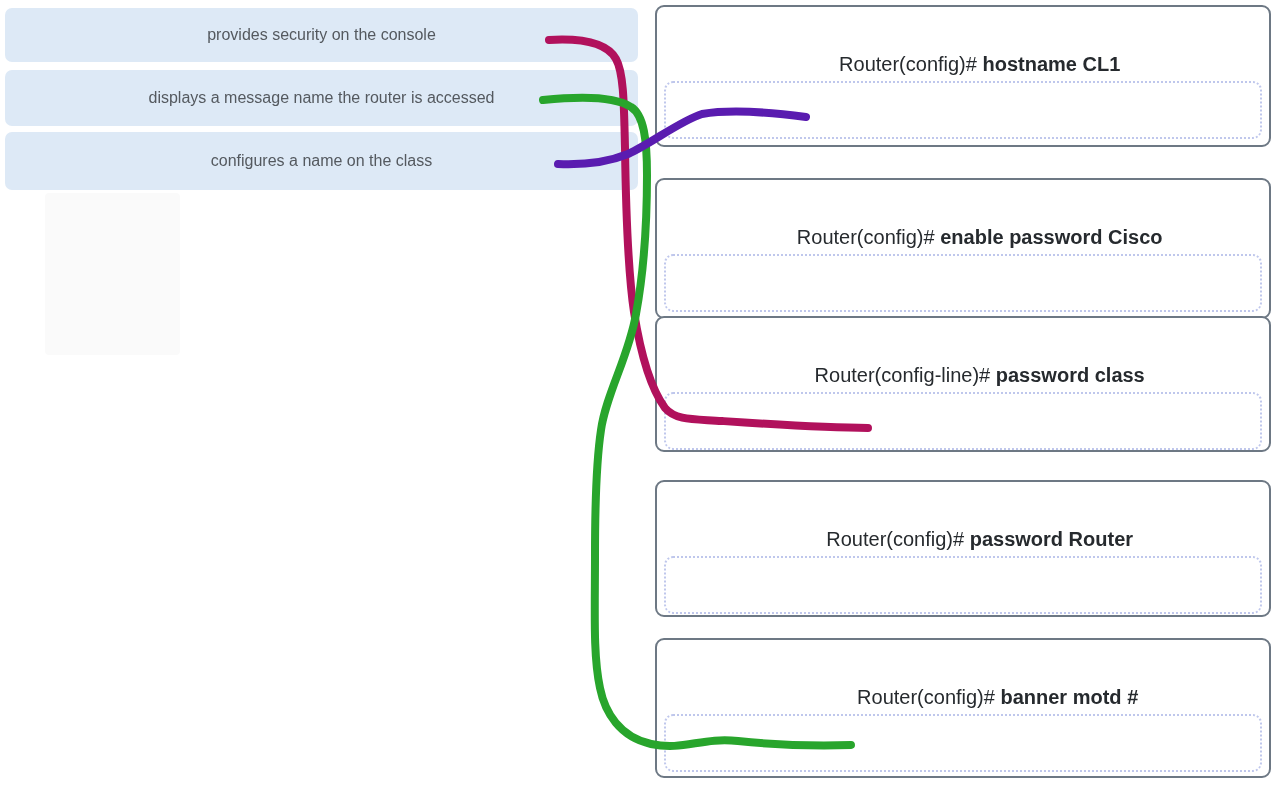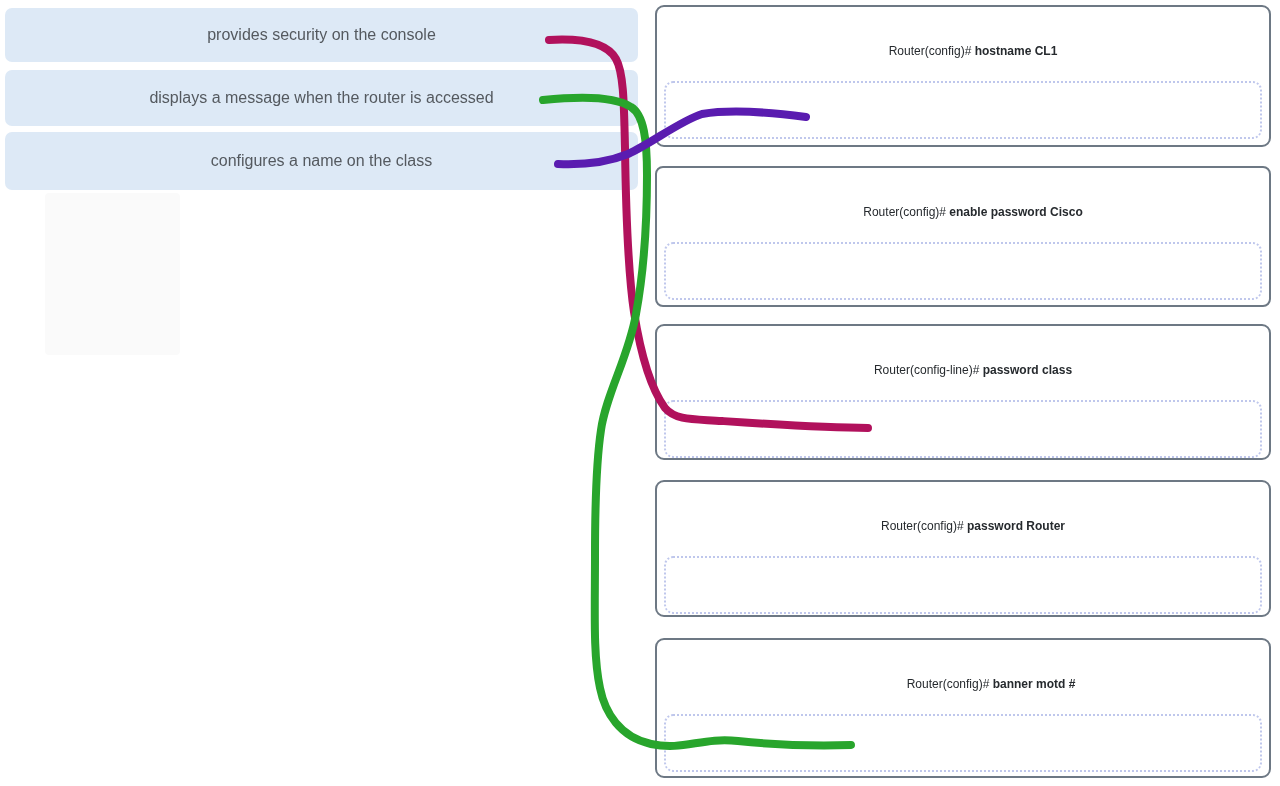--- a/index.html
+++ b/index.html
@@ -27,21 +27,21 @@
 
   
   .card{
     position:absolute;left:655px;width:616px;box-sizing:border-box;
     background:#ffffff;
     border:2px solid var(--card-border,#6d7884);
     border-radius:9px;
   }
   .card-title{
     margin-top:23px;text-align:center;
-    font-size:12px;color:var(--command-text,#262a2e);
+    font-size:20px;color:var(--command-text,#262a2e);
     white-space:pre;
   }
   .card-title .prompt{font-weight:400;}
   .card-title .cmd{font-weight:700;}
   .dropzone{
     position:absolute;left:7px;right:7px;top:74px;height:58px;
     box-sizing:border-box;
     border:2px dotted var(--dropzone-border,#bfc7ec);
     border-radius:9px;background:#ffffff;
   }
@@ -58,44 +58,44 @@
 </head>
 <body>
 
 <div class="stage">
 
   <div class="drag-label" style="top:8px;height:54px;">
     <span>provides security on the console</span>
   </div>
 
   <div class="drag-label" style="top:70px;height:56px;">
-    <span>displays a message when the router is accessed</span>
+    <span>displays a message name the router is accessed</span>
   </div>
 
   <div class="drag-label" style="top:132px;height:58px;">
     <span>configures a name on the class</span>
   </div>
 
   <div class="ghost"></div>
 
   <div class="card" style="top:5px;height:142px;">
     <div class="card-title">
       <span class="prompt">Router(config)# </span><span class="cmd">hostname CL1</span>
     </div>
     <div class="dropzone"></div>
   </div>
 
-  <div class="card" style="top:166px;height:141px;border-radius:8px;">
+  <div class="card" style="top:178px;height:141px;">
     <div class="card-title">
       <span class="prompt">Router(config)# </span><span class="cmd">enable password Cisco</span>
     </div>
     <div class="dropzone"></div>
   </div>
 
-  <div class="card" style="top:324px;height:136px;">
+  <div class="card" style="top:316px;height:136px;">
     <div class="card-title">
       <span class="prompt">Router(config-line)# </span><span class="cmd">password class</span>
     </div>
     <div class="dropzone"></div>
   </div>
 
   <div class="card" style="top:480px;height:137px;">
     <div class="card-title">
       <span class="prompt">Router(config)# </span><span class="cmd">password Router</span>
     </div>

